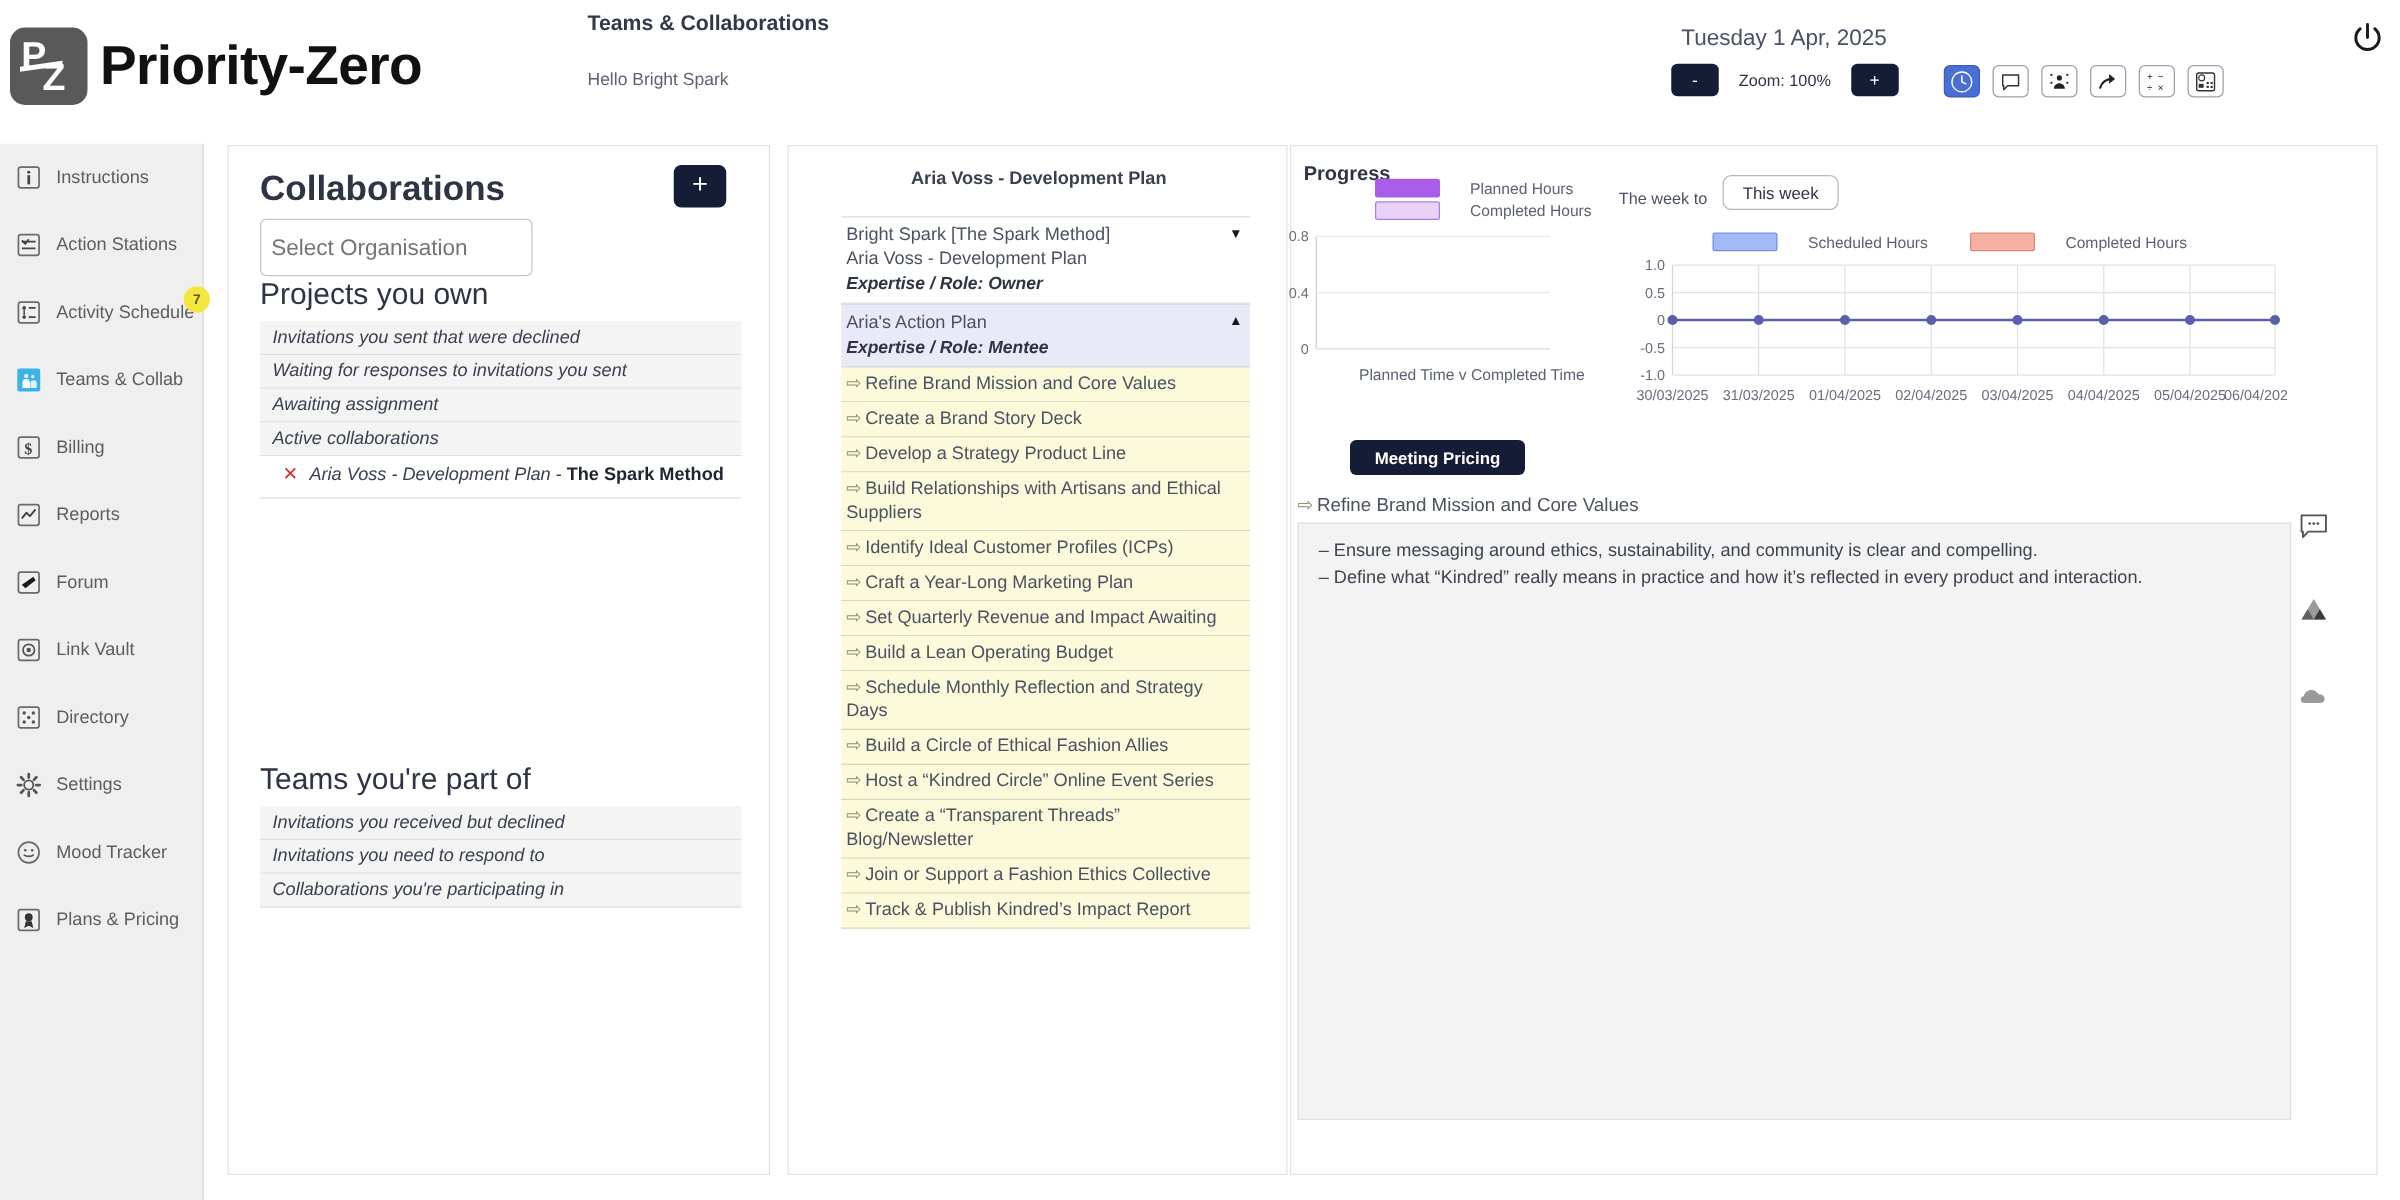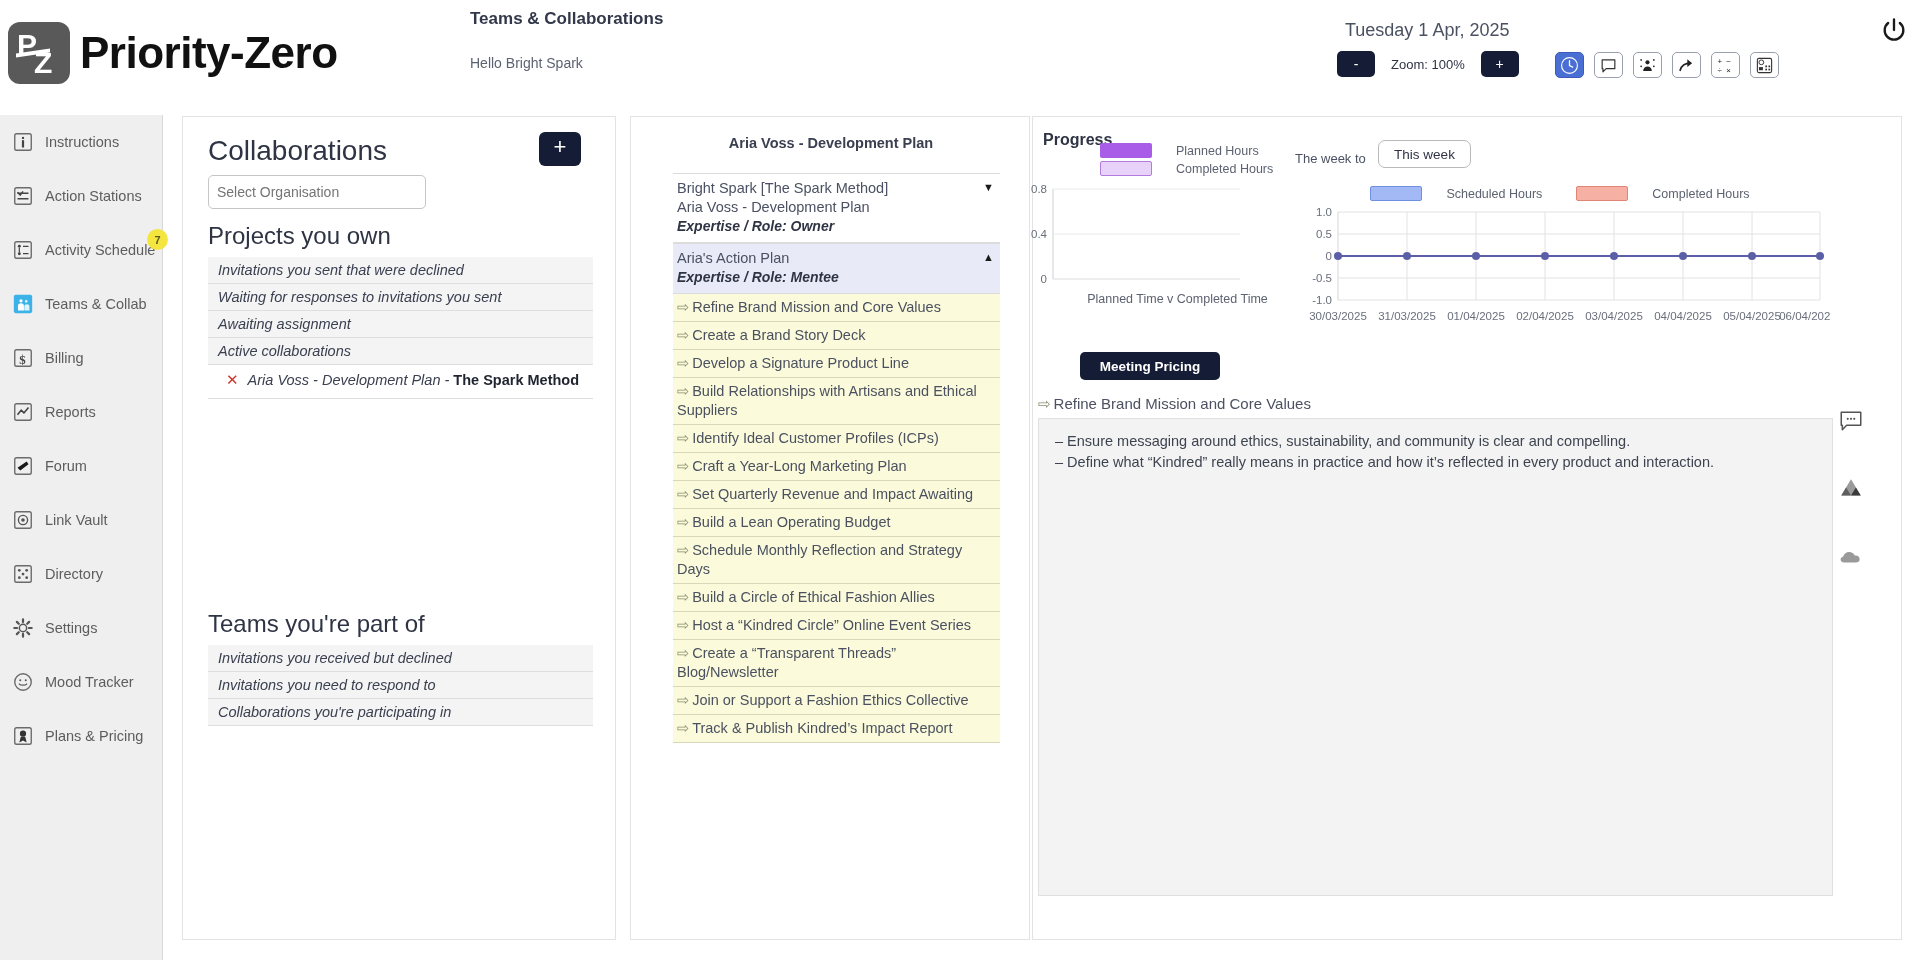--- a/index.html
+++ b/index.html
@@ -62,29 +62,29 @@
     position: absolute; left: 147px; top: 6px; width: 21px; height: 21px; border-radius: 50%;
     background: #f5e53f; color: #5a5a1e; font-size: 11px; font-weight: 700;
     display: flex; align-items: center; justify-content: center;
   }
 
   
   .panel {
     position: absolute; background: #fff; border: 1px solid #e3e3e3;
   }
   .collab-panel { left: 182px; top: 116px; width: 434px; height: 824px; }
-  .collab-title { position: absolute; left: 25px; top: 18px; font-size: 28px; font-weight: 400; color: #2f3444; }
+  .collab-title { position: absolute; left: 25px; top: 18px; font-size: 28px; font-weight: 700; color: #2f3444; }
   .plus-btn {
     position: absolute; left: 356px; top: 15px; width: 42px; height: 34px; border-radius: 6px;
     background: #151c36; color: #fff; font-size: 22px; line-height: 30px; text-align: center; cursor: pointer;
   }
   .org-select {
-    position: absolute; left: 25px; top: 58px; width: 218px; height: 34px;
+    position: absolute; left: 25px; top: 58px; width: 218px; height: 46px;
     border: 1px solid #c6c6c6; border-radius: 5px; background: #fff;
-    font-size: 14px; color: #4a4f5c; padding: 0 8px; font-family: "Liberation Sans", sans-serif;
+    font-size: 18px; color: #4a4f5c; padding: 0 8px; font-family: "Liberation Sans", sans-serif;
   }
   .sec-title { position: absolute; left: 25px; font-size: 24px; font-weight: 400; color: #2f3444; }
   .listwrap { position: absolute; }
   .list-row {
     font-style: italic; font-size: 14.5px; color: #3a4050;
     padding: 5px 0 5px 10px; border-bottom: 1px solid #dedede; background: #f4f4f4;
     cursor: pointer;
   }
   .active-collab {
     display: flex; gap: 9px; align-items: flex-start; padding: 6px 0 9px 18px;
@@ -411,21 +411,21 @@
 
     <div class="plan-group sel">
       <div class="pg-line">Aria's Action Plan</div>
       <div class="pg-role">Expertise / Role: Mentee</div>
       <span class="caret">▲</span>
     </div>
 
     <div id="task-list">
         <div class="task-row"><span class="arw">⇨</span><span>Refine Brand Mission and Core Values</span></div>
         <div class="task-row"><span class="arw">⇨</span><span>Create a Brand Story Deck</span></div>
-        <div class="task-row"><span class="arw">⇨</span><span>Develop a Signature Product Line</span></div>
+        <div class="task-row"><span class="arw">⇨</span><span>Develop a Strategy Product Line</span></div>
         <div class="task-row"><span class="arw">⇨</span><span>Build Relationships with Artisans and Ethical Suppliers</span></div>
         <div class="task-row"><span class="arw">⇨</span><span>Identify Ideal Customer Profiles (ICPs)</span></div>
         <div class="task-row"><span class="arw">⇨</span><span>Craft a Year-Long Marketing Plan</span></div>
         <div class="task-row"><span class="arw">⇨</span><span>Set Quarterly Revenue and Impact Awaiting</span></div>
         <div class="task-row"><span class="arw">⇨</span><span>Build a Lean Operating Budget</span></div>
         <div class="task-row"><span class="arw">⇨</span><span>Schedule Monthly Reflection and Strategy Days</span></div>
         <div class="task-row"><span class="arw">⇨</span><span>Build a Circle of Ethical Fashion Allies</span></div>
         <div class="task-row"><span class="arw">⇨</span><span>Host a “Kindred Circle” Online Event Series</span></div>
         <div class="task-row"><span class="arw">⇨</span><span>Create a “Transparent Threads” Blog/Newsletter</span></div>
         <div class="task-row"><span class="arw">⇨</span><span>Join or Support a Fashion Ethics Collective</span></div>

